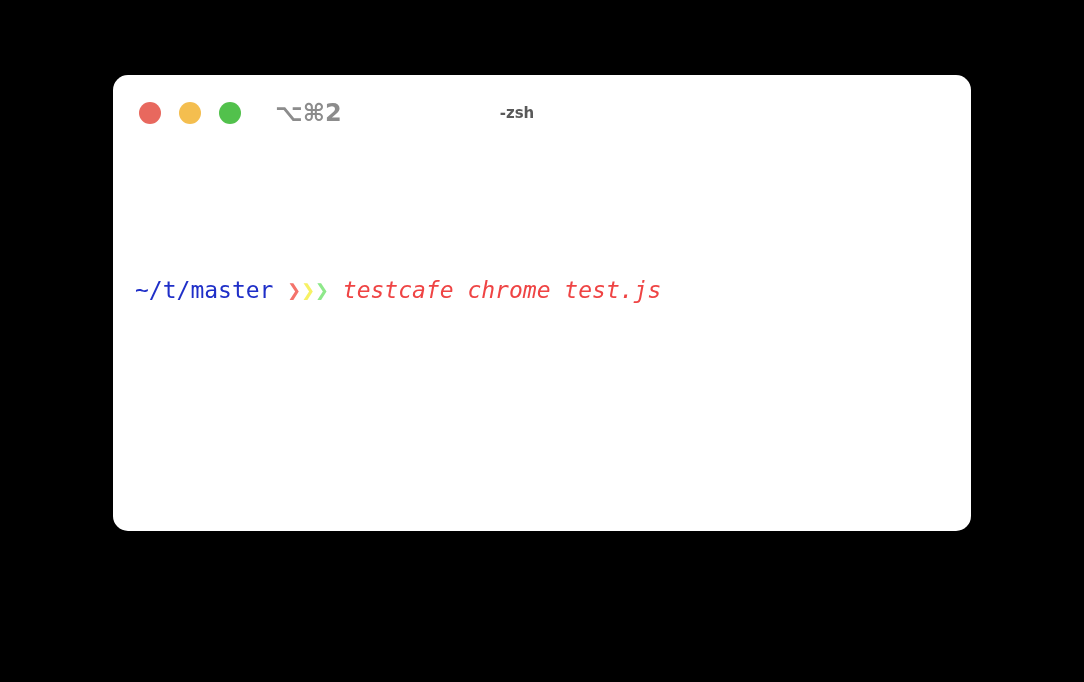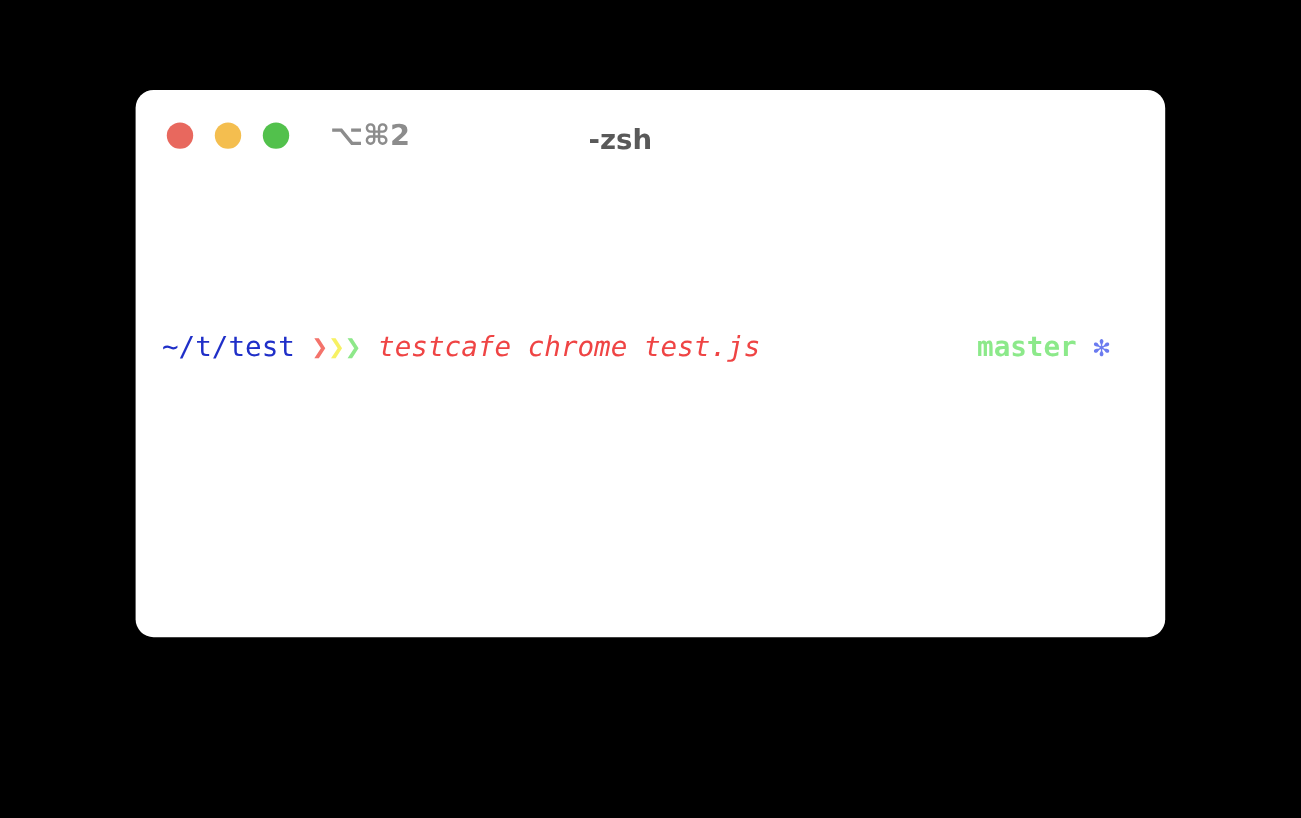--- a/index.html
+++ b/index.html
@@ -71,21 +71,21 @@
   }
 
   #window-title {
     position: absolute;
     left: 0;
     right: 0;
     top: 29px;
     text-align: center;
     color: #595959;
     font-family: "DejaVu Sans", sans-serif;
-    font-size: 23px;
+    font-size: 15px;
     font-weight: bold;
     padding-right: 50px;
     box-sizing: border-box;
   }
 
   
   #terminal-body {
     position: relative;
     padding: 0 0 0 8px;
     font-family: "DejaVu Sans Mono", monospace;
@@ -135,21 +135,21 @@
       </div>
 
       <div id="tab-shortcut">⌥⌘2</div>
 
       <div id="window-title">-zsh</div>
     </div>
 
     <div id="terminal-body">
 
       
-      <div class="line"><span class="c-path">~/t/test</span><span class="c-plain"> </span><span class="c-chev-r">❯</span><span class="c-chev-y">❯</span><span class="c-chev-g">❯</span><span class="c-plain"> </span><span class="c-cmd">testcafe chrome test.js</span><span id="git-branch"><span class="c-branch">master</span><span class="c-plain"> </span><span class="c-star">✻</span></span></div>
+      <div class="line"><span class="c-path">~/t/master</span><span class="c-plain"> </span><span class="c-chev-r">❯</span><span class="c-chev-y">❯</span><span class="c-chev-g">❯</span><span class="c-plain"> </span><span class="c-cmd">testcafe chrome test.js</span></div>
 
       
 
       
       
 
       
       
 
       

